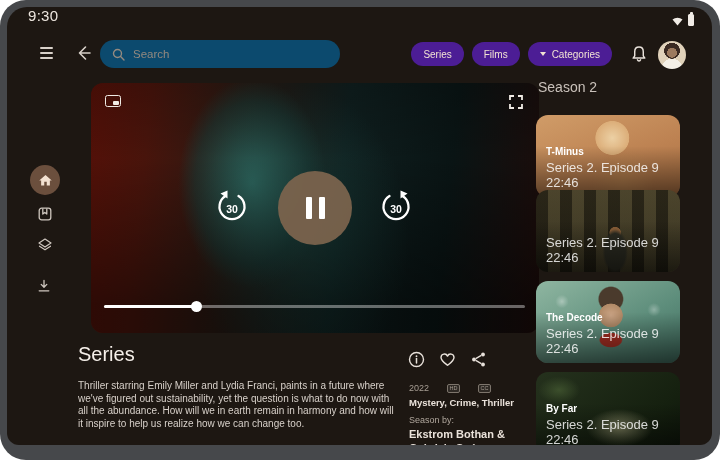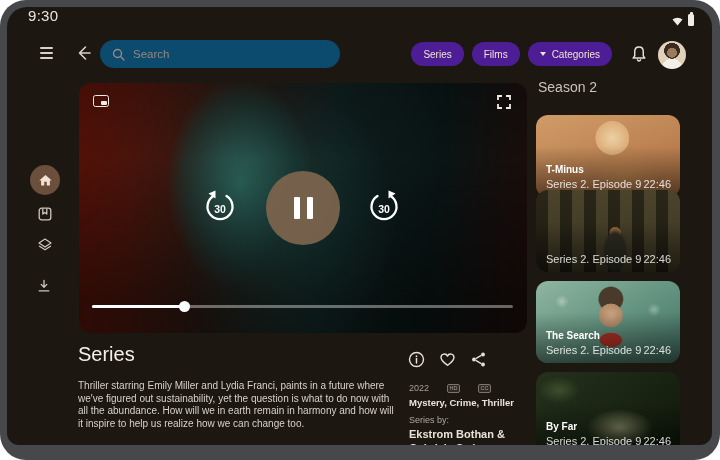--- a/index.html
+++ b/index.html
@@ -40,21 +40,21 @@
               radial-gradient(circle 8px at 50% 35%, #3a2a22 97%, rgba(0,0,0,0) 100%),
               radial-gradient(ellipse 10px 8px at 50% 92%, #f4f0e7 97%, rgba(0,0,0,0) 100%),
               #e0d2ba; }
 
   
   .rail-home { position:absolute; left:23px; top:158px; width:30px; height:30px; border-radius:50%;
                background:#6b4f3d; display:flex; align-items:center; justify-content:center; cursor:pointer; }
   .rail-item { position:absolute; left:30px; width:16px; height:16px; cursor:pointer; }
 
   
-  .player { position:absolute; left:72px; top:76px; width:448px; height:250px; border-radius:12px; overflow:hidden;
+  .player { position:absolute; left:84px; top:76px; width:448px; height:250px; border-radius:12px; overflow:hidden;
             background:
               radial-gradient(ellipse 95px 135px at 36% 40%, rgba(46,108,100,.9), rgba(26,64,60,.55) 60%, rgba(0,0,0,0) 78%),
               radial-gradient(ellipse 150px 210px at 47% 62%, rgba(28,72,67,.65), rgba(0,0,0,0) 72%),
               linear-gradient(96deg, #581108 0%, #4c150c 13%, #2a1b14 32%, #102020 55%, #0a1515 78%, #1e0c0a 100%); }
   .player-scrim { position:absolute; inset:0; background:linear-gradient(180deg, rgba(0,0,0,.22), rgba(0,0,0,.05) 30%, rgba(0,0,0,.45) 88%); }
   .pip-btn { position:absolute; left:14px; top:12px; width:16px; height:12px; border:1.6px solid #f0ebe5; border-radius:2.5px; cursor:pointer; }
   .pip-btn::after { content:""; position:absolute; right:1.5px; bottom:1.5px; width:6px; height:4px; background:#f0ebe5; border-radius:1px; }
   .fs-btn { position:absolute; right:16px; top:12px; width:14px; height:14px; cursor:pointer; }
   .skip-btn { position:absolute; width:38px; height:38px; cursor:pointer; }
   .btn-rewind { left:122px; top:104px; }
@@ -92,21 +92,21 @@
             radial-gradient(circle 9px at 82% 35%, rgba(255,255,255,.3), rgba(0,0,0,0) 75%),
             linear-gradient(150deg, #8fb6a1, #5d8d7b 60%, #416d5f); }
   .ep-3 { top:365px;
           background:
             radial-gradient(ellipse 46px 26px at 58% 68%, #7b7e5d, rgba(30,40,22,0) 72%),
             radial-gradient(ellipse 28px 18px at 16% 22%, #3c4f2c, rgba(0,0,0,0) 75%),
             linear-gradient(140deg, #25311d, #15200f 70%, #0d140a); }
   .ep-scrim { position:absolute; inset:0; background:linear-gradient(180deg, rgba(0,0,0,0) 38%, rgba(0,0,0,.52)); }
   .ep-text { position:absolute; left:10px; right:9px; bottom:7px; }
   .ep-title { font-size:10px; font-weight:bold; color:#ffffff; margin-bottom:3px; }
-  .ep-sub { display:flex; justify-content:space-between; font-size:11px; color:rgba(255,255,255,.82); }
+  .ep-sub { display:flex; justify-content:space-between; font-size:13px; color:rgba(255,255,255,.82);flex-direction:column; }
 
   
   .page-title { position:absolute; left:71px; top:336px; font-size:20px; color:#f6f0ea; }
   .desc { position:absolute; left:71px; top:373px; width:318px; font-size:10px; line-height:1.26; color:#d8d1ca; }
   .actions { position:absolute; left:401px; top:344px; display:flex; gap:14px; }
   .actions > span { width:17px; height:17px; cursor:pointer; }
   .year-row { position:absolute; left:402px; top:376px; display:flex; align-items:center; gap:18px; }
   .year { font-size:9px; color:#a89e94; }
   .badge { min-width:13px; height:9px; border:1px solid #7d756c; border-radius:2px; background:rgba(255,255,255,.08);
            font-size:5.5px; color:#a59c92; display:flex; align-items:center; justify-content:center; padding:0 1px; }
@@ -249,21 +249,21 @@
         <div class="ep-text">
           <div class="ep-sub">
             <span>Series 2. Episode 9</span>
             <span>22:46</span>
           </div>
         </div>
       </div>
       <div class="ep-card ep-2">
         <div class="ep-scrim"></div>
         <div class="ep-text">
-          <div class="ep-title">The Search</div>
+          <div class="ep-title">The Decode</div>
           <div class="ep-sub">
             <span>Series 2. Episode 9</span>
             <span>22:46</span>
           </div>
         </div>
       </div>
       <div class="ep-card ep-3">
         <div class="ep-scrim"></div>
         <div class="ep-text">
           <div class="ep-title">By Far</div>
@@ -299,18 +299,18 @@
             </svg>
         </span>
       </div>
 
       <div class="year-row">
         <span class="year">2022</span>
         <span class="badge">HD</span>
         <span class="badge">CC</span>
       </div>
       <div class="genres">Mystery, Crime, Thriller</div>
-      <div class="created-label">Series by:</div>
+      <div class="created-label">Season by:</div>
       <div class="creators">Ekstrom Bothan &amp; Gabriela Suárez</div>
 
     </div>
   </div>
 </div>
 
 </body></html>

